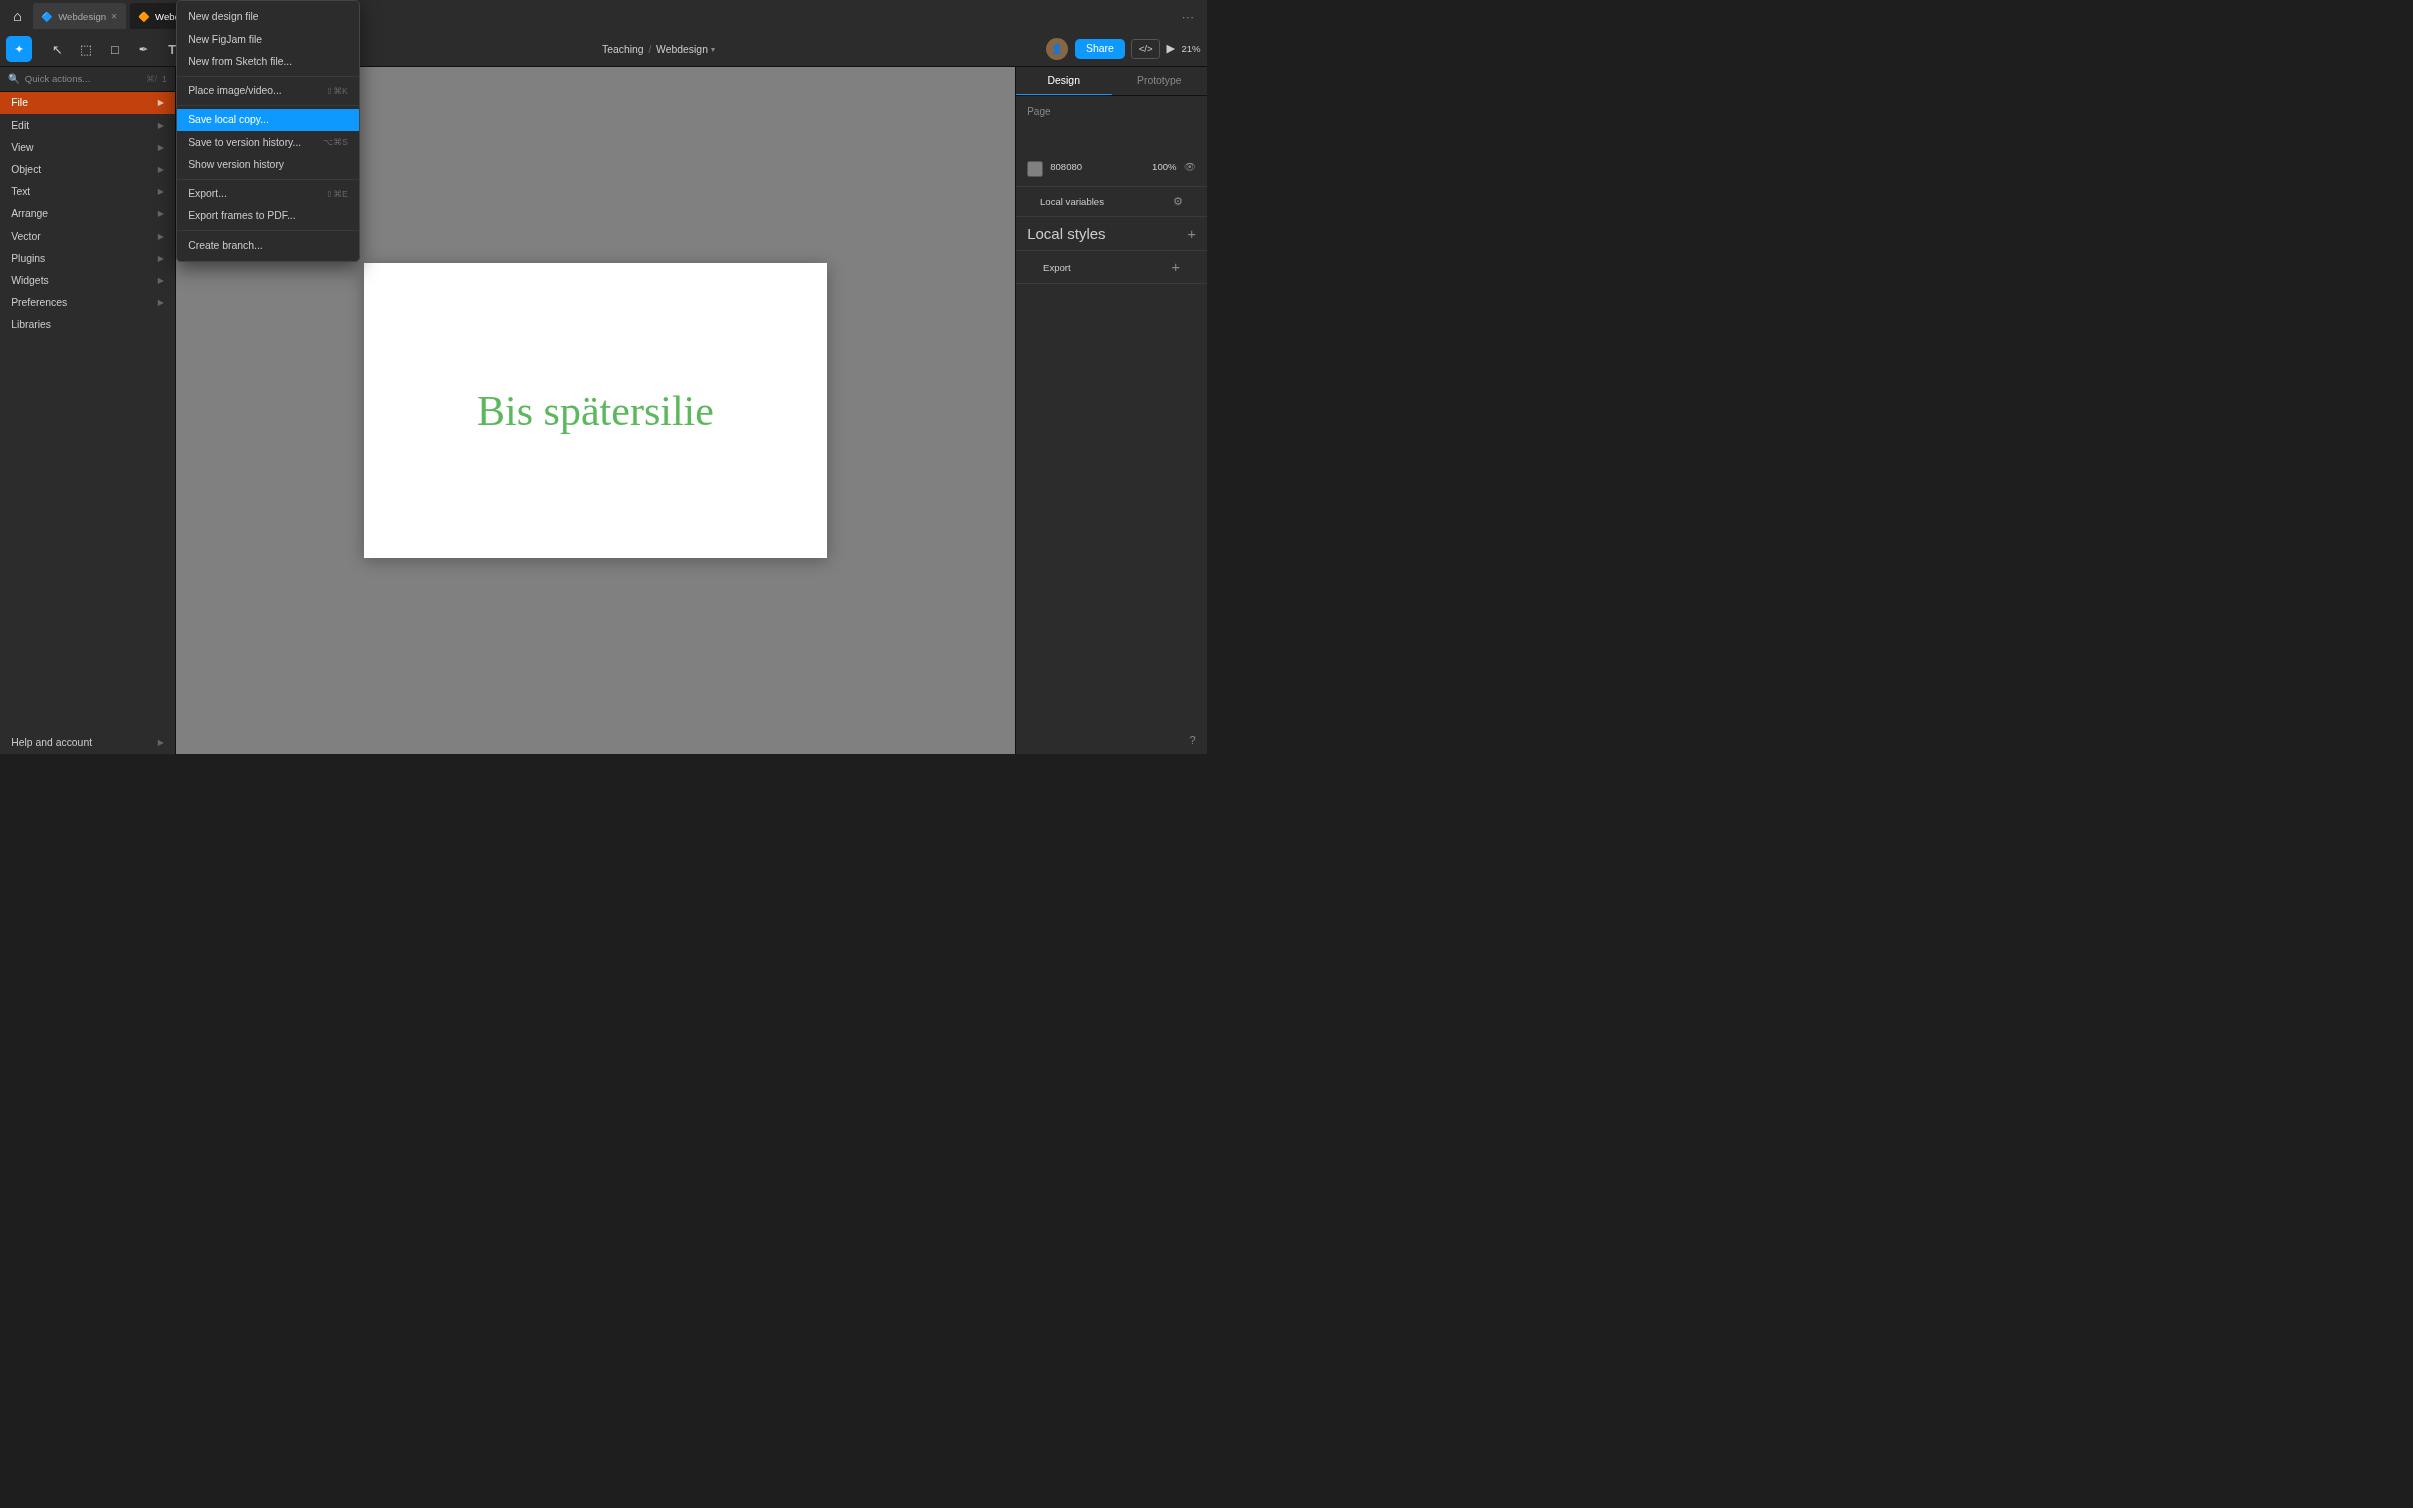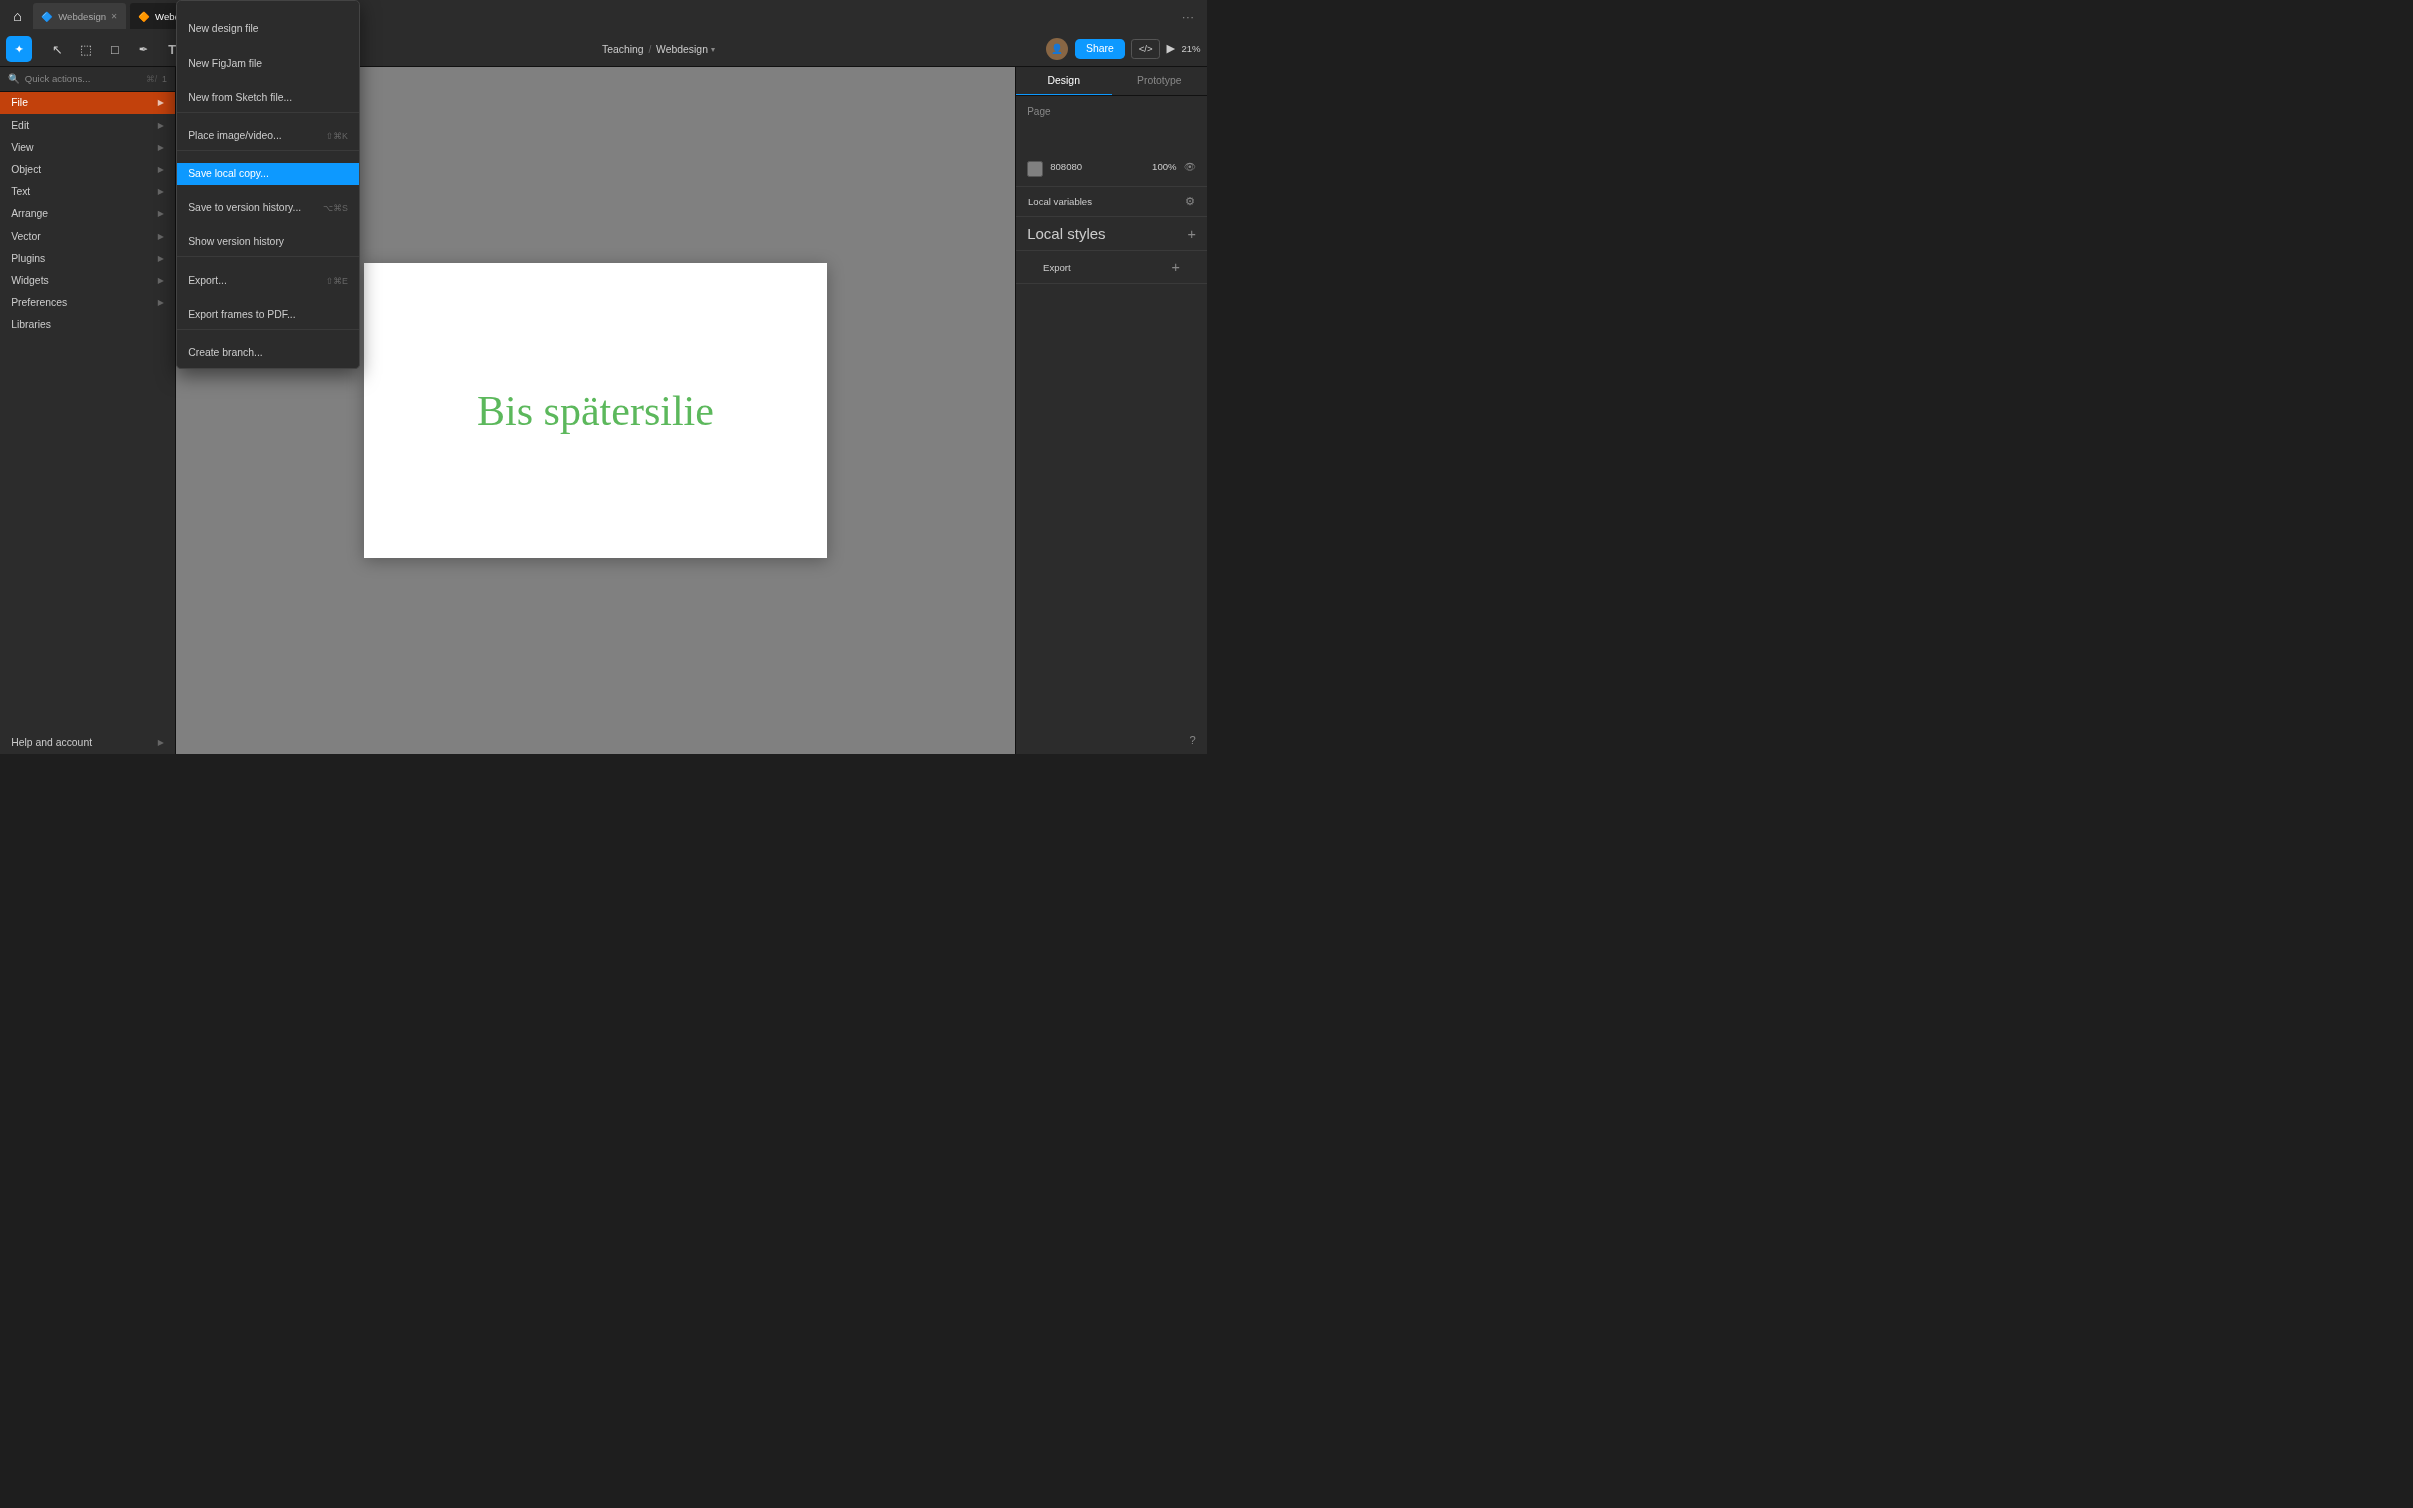--- a/index.html
+++ b/index.html
@@ -26,21 +26,21 @@
     .menu-item.active { background: #c2410c; color: white; }
     .menu-item .arrow { margin-left: auto; color: #888; font-size: 8px; }
     .menu-item.active .arrow { color: rgba(255,255,255,0.7); }
 
     
     #canvas { flex: 1; background: #808080; display: flex; align-items: center; justify-content: center; position: relative; overflow: hidden; }
 
     
     #right-sidebar { width: 192px; background: #2c2c2c; border-left: 0.8px solid #111; display: flex; flex-direction: column; }
     #file-dropdown { position: absolute; top: 0; left: 176px; background: #2c2c2c; border: 0.8px solid #444; border-radius: 4.8px; width: 184px; z-index: 200; padding: 4.8px 0; box-shadow: 0 6.4px 19px rgba(0,0,0,0.5); }
-    .dd-item { display: flex; align-items: flex-end; padding: 5.6px 11.2px; cursor: pointer; color: #ccc; font-size: 10.4px; margin-top: 12px; }
+    .dd-item { display: flex; align-items: center; padding: 5.6px 11.2px; cursor: pointer; color: #ccc; font-size: 10.4px; }
     .dd-item.highlighted { background: #0d99ff; color: white; }
     .dd-shortcut { margin-left: auto; color: #666; font-size: 8.8px; }
     .dd-separator { height: 0.8px; background: #3a3a3a; margin: 3.2px 0; }
 
     
     #left-sidebar { position: relative; z-index: 150; }
   </style>
 </head>
 <body>
 
@@ -228,21 +228,21 @@
     <div style="padding:9.6px 11.2px;border-bottom:0.8px solid #3a3a3a;">
       <div style="font-size:10px;color:#888;margin-bottom:6.4px;">Page</div>
       <div style="display:flex;align-items:flex-start;gap:7px;margin-top:44px;">
         <div style="width:16px;height:16px;border-radius:2.4px;border:0.8px solid #555;background:#808080;cursor:pointer;"></div>
         <span style="font-size:9.6px;color:#ccc;">808080</span>
         <span style="font-size:9.6px;color:#ccc;margin-left:auto;">100%</span>
         <span style="color:#888;font-size:9.6px;cursor:pointer;">👁</span>
       </div>
     </div>
 
-    <div style="display:flex;align-items:center;justify-content:space-between;padding:8px 12px;border-bottom:0.8px solid #3a3a3a;">
+    <div style="display:flex;align-items:center;justify-content:space-between;padding:8px 24px;border-bottom:0.8px solid #3a3a3a;">
       <span style="font-size:9.6px;color:#ccc;">Local variables</span>
       <span style="color:#888;font-size:11.2px;cursor:pointer;">⚙</span>
     </div>
 
     <div style="display:flex;align-items:center;justify-content:space-between;padding:8px 11.2px;border-bottom:0.8px solid #3a3a3a;">
       <span style="font-size:15px;color:#ccc;">Local styles</span>
       <span style="color:#888;font-size:14.4px;cursor:pointer;">+</span>
     </div>
 
     <div style="display:flex;align-items:center;justify-content:space-between;padding:8px 27px;border-bottom:0.8px solid #3a3a3a;">

